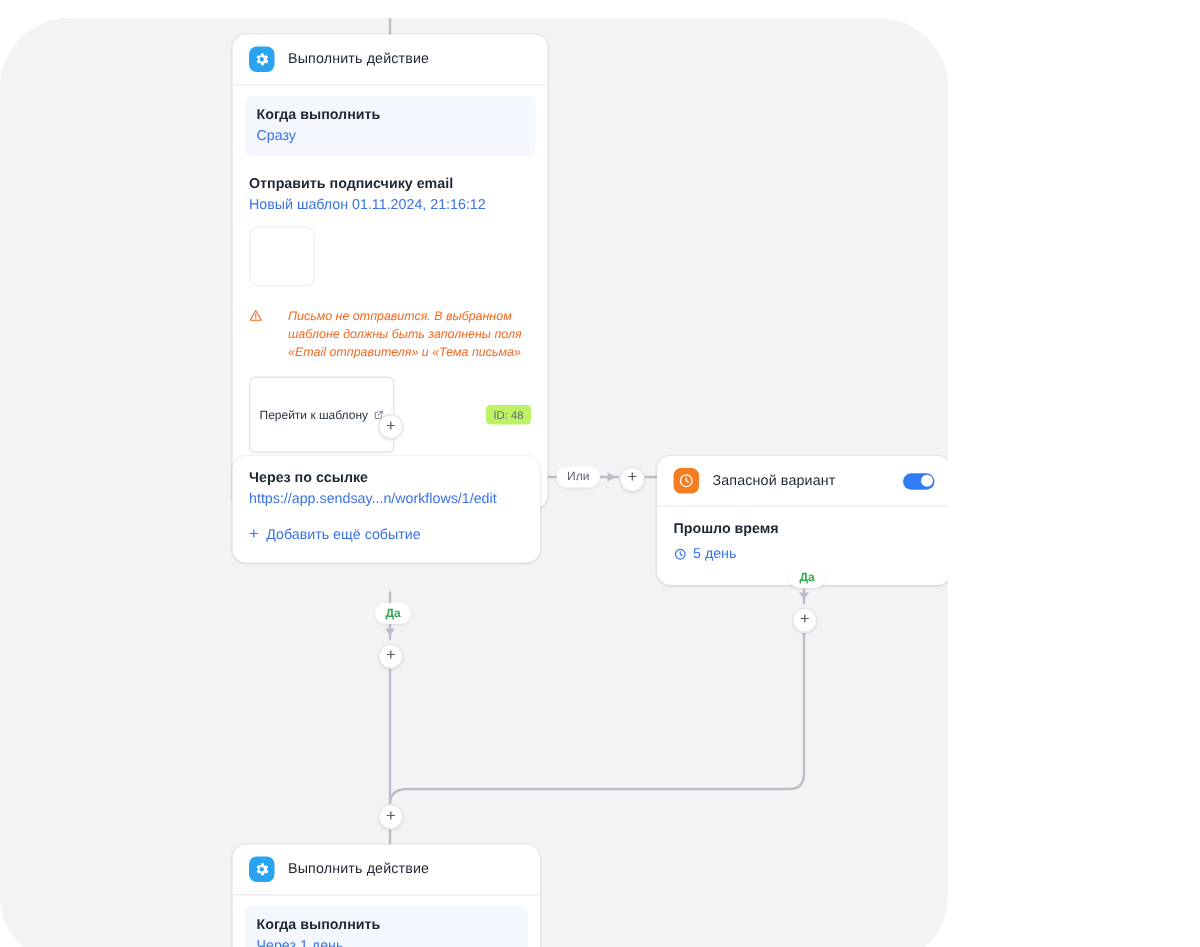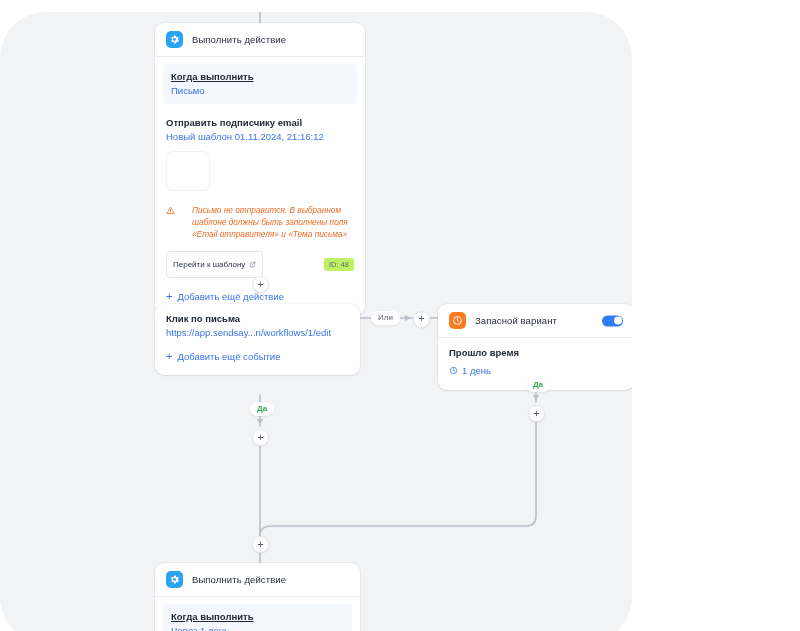--- a/index.html
+++ b/index.html
@@ -68,21 +68,20 @@
     background: #f4f7fe;
     border-radius: 4px;
     padding: 7px 8px 8px 8px;
     margin: -2px -3px 0 -3px;
   }
   .f-label {
     font-size: 9.5px;
     font-weight: bold;
     color: #1f2733;
     margin-bottom: 3px;
-    text-decoration: underline;
   }
   .f-link {
     font-size: 9.5px;
     color: #3a72e8;
   }
   .plain-label {
     font-size: 9.5px;
     font-weight: bold;
     color: #1f2733;
     margin-bottom: 3px;
@@ -113,21 +112,21 @@
     justify-content: space-between;
     margin-top: 11px;
   }
   .btn-outline {
     display: inline-flex;
     align-items: center;
     gap: 4px;
     border: 1px solid #e3e5ea;
     border-radius: 4px;
     background: #fff;
-    padding: 8px 6px;
+    padding: 20px 6px;
     font-size: 8px;
     color: #2b3442;
     font-family: "Liberation Sans", sans-serif;
     cursor: pointer;
   }
   .id-badge {
     background: #bef264;
     color: #616a78;
     font-size: 7.5px;
     border-radius: 3px;
@@ -246,21 +245,21 @@
       <span class="sq-icon sq-blue">
         <svg width="11" height="11" viewBox="0 0 24 24" fill="#fff">
           <path d="M19.4 13a7.8 7.8 0 0 0 0-2l2-1.6-2-3.4-2.4 1a7.7 7.7 0 0 0-1.7-1l-.4-2.6h-4l-.4 2.6c-.6.2-1.2.6-1.7 1l-2.4-1-2 3.4L6.6 11a7.8 7.8 0 0 0 0 2l-2 1.6 2 3.4 2.4-1c.5.4 1.1.8 1.7 1l.4 2.6h4l.4-2.6c.6-.2 1.2-.6 1.7-1l2.4 1 2-3.4-2-1.6zM12 15.2A3.2 3.2 0 1 1 12 8.8a3.2 3.2 0 0 1 0 6.4z"></path>
         </svg>
       </span>
       <span class="card-title">Выполнить действие</span>
     </div>
     <div class="card-body">
       <div class="field-block">
         <div class="f-label">Когда выполнить</div>
-        <div class="f-link">Письмо</div>
+        <div class="f-link">Сразу</div>
       </div>
 
       <div style="margin-top:13px;">
         <div class="plain-label">Отправить подписчику email</div>
         <div class="f-link">Новый шаблон 01.11.2024, 21:16:12</div>
       </div>
 
       <div class="thumb"></div>
 
       <div class="warn">
@@ -289,21 +288,21 @@
       </div>
     </div>
   </div>
 
   <div class="plus-node" style="left:252px; top:264px;">
     <span>+</span>
   </div>
 
   <div class="card" style="left:155px; top:292px; width:205px;">
     <div class="card-body">
-      <div class="plain-label">Клик по письма</div>
+      <div class="plain-label">Через по ссылке</div>
       <div class="f-link">https://app.sendsay...n/workflows/1/edit</div>
       <div class="add-link" style="margin-top:13px;">
         <span class="plus">+</span>
         <span>Добавить ещё событие</span>
       </div>
     </div>
   </div>
 
   <div class="pill pill-or" style="left:371px; top:299px;">Или</div>
   <div class="plus-node" style="left:413px; top:298.5px;">
@@ -321,21 +320,21 @@
       <span class="card-title">Запасной вариант</span>
       <span class="toggle"></span>
     </div>
     <div class="card-body">
       <div class="plain-label">Прошло время</div>
       <div class="f-link inline-clock">
         <svg width="9" height="9" viewBox="0 0 24 24" fill="none" stroke="#3a72e8" stroke-width="2.2">
           <circle cx="12" cy="12" r="8.5"></circle>
           <path d="M12 7.5V12l3 2" stroke-linecap="round" stroke-linejoin="round"></path>
         </svg>
-        <span>1 день</span>
+        <span>5 день</span>
       </div>
     </div>
   </div>
 
   <div class="pill pill-yes" style="left:250px; top:390px;">Да</div>
   <div class="pill pill-yes" style="left:526px; top:366px;">Да</div>
 
   <div class="plus-node" style="left:252px; top:417px;">
     <span>+</span>
   </div>

